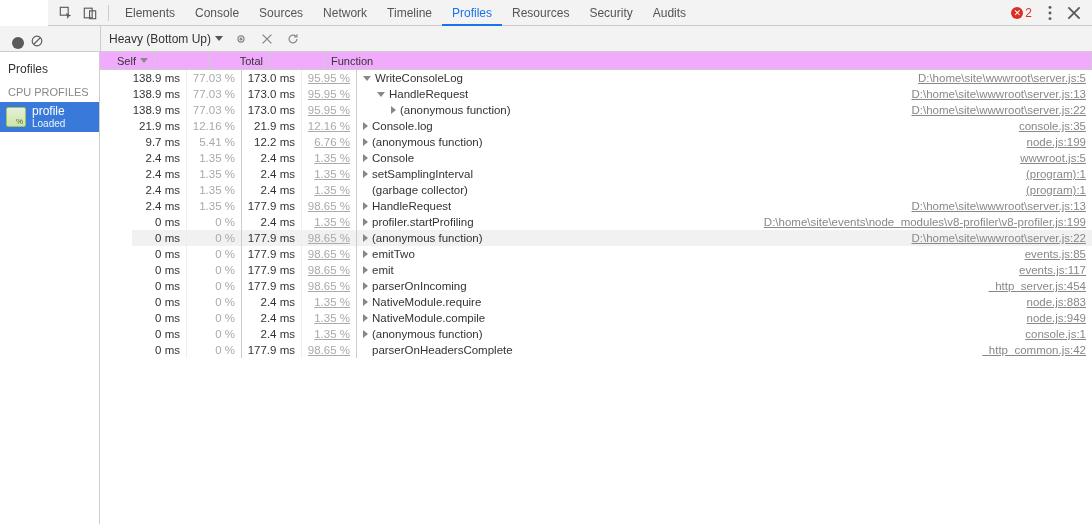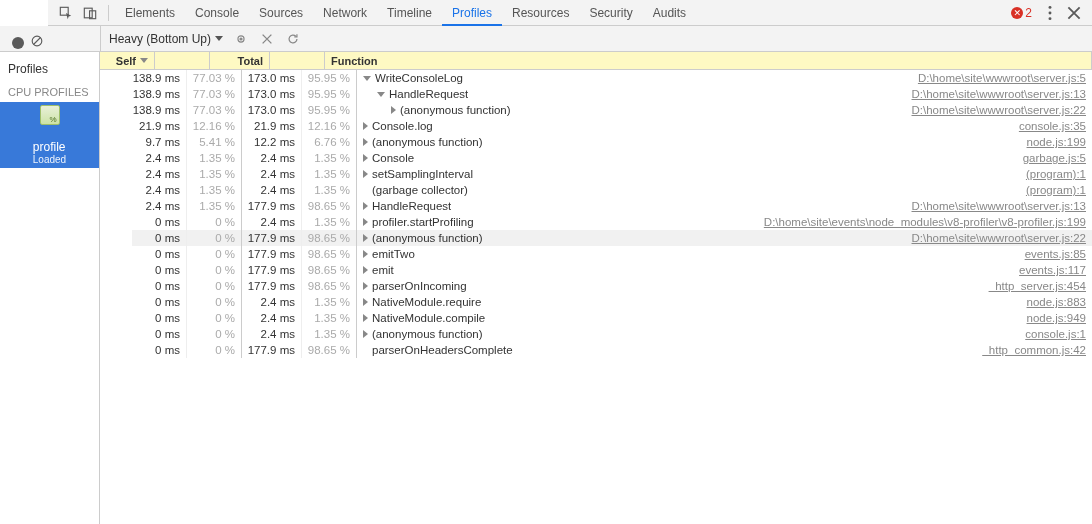--- a/index.html
+++ b/index.html
@@ -97,42 +97,41 @@
   .side-heading {
     padding: 10px 8px 6px 8px;
     color: #333;
   }
   .side-sub {
     padding: 4px 8px; color: #888; font-size: 11px;
   }
   .profile-item {
     display: flex; align-items: center;
     background: #3879d9; color: #fff;
-    padding: 3px 6px; gap: 16px;
+    padding: 3px 6px; gap: 6px;
     cursor: pointer;
-    flex-direction: column;
   }
   .profile-item .p-icon {
     width: 20px; height: 20px; background: linear-gradient(#e8f0d8,#cde3a7);
     border: 1px solid #9fbf6a; border-radius: 2px; position: relative;
     flex: 0 0 20px;
   }
   .profile-item .p-icon::after {
     content: "%"; position: absolute; right: 2px; bottom: 0; font-size: 8px; color: #4a6b20;
   }
   .profile-item .p-text { display: flex; flex-direction: column; line-height: 1.1; }
   .profile-item .p-text .p-sub { font-size: 10px; opacity: .9; }
 
   .content {
     flex: 1; display: flex; flex-direction: column;
     overflow: hidden;
   }
   .col-headers {
     height: 18px; display: flex; border-bottom: 1px solid #ccc;
-    background: #fef9c3; font-size: 11px; color: #333; font-weight: bold;
+    background: #f0abfc; font-size: 11px; color: #333;
   }
   .col-headers .col {
     border-right: 1px solid #ccc;
     display: flex; align-items: center;
     padding: 0 6px;
   }
   .col-self  { width: 55px; justify-content: flex-end; position: relative; }
   .col-selfp { width: 55px; justify-content: flex-end; }
   .col-total { width: 60px; justify-content: flex-end; }
   .col-totalp{ width: 55px; justify-content: flex-end; }
@@ -149,21 +148,21 @@
     line-height: 16px;
     margin-left: 32px;
   }
   .row {
     display: flex; height: 16px; align-items: center;
   }
   .row.hovered { background: #f1f1f1; }
   .row .c-self  { width: 55px; text-align: right; padding-right: 6px; color: #333; border-right: 1px solid #eee;}
   .row .c-selfp { width: 55px; text-align: right; padding-right: 6px; color: #aaa; border-right: 1px solid #ccc;}
   .row .c-total { width: 60px; text-align: right; padding-right: 6px; color: #333; border-right: 1px solid #eee;}
-  .row .c-totalp{ width: 55px; text-align: right; padding-right: 6px; color: #aaa; border-right: 1px solid #ccc;}
+  .row .c-totalp{ width: 55px; text-align: right; padding-right: 6px; color: #aaa; border-right: 1px solid #ccc; text-decoration: underline;}
   .row .c-func  { flex: 1; display: flex; align-items: center; overflow: hidden;}
   .row .c-func .arrow {
     display: inline-block; width: 0; height: 0; margin-right: 4px;
   }
   .row .c-func .arrow.right {
     border-top: 4px solid transparent; border-bottom: 4px solid transparent;
     border-left: 5px solid #888;
   }
   .row .c-func .arrow.down {
     border-left: 4px solid transparent; border-right: 4px solid transparent;
@@ -343,21 +342,21 @@
           </div>
         </div>
         <div class="row">
           <div class="c-self">2.4 ms</div>
           <div class="c-selfp">1.35 %</div>
           <div class="c-total">2.4 ms</div>
           <div class="c-totalp">1.35 %</div>
           <div class="c-func" style="padding-left: 6px;">
             <span class="arrow right"></span>
             <span class="fname">Console</span>
-            <span class="src">garbage.js:5</span>
+            <span class="src">wwwroot.js:5</span>
           </div>
         </div>
         <div class="row">
           <div class="c-self">2.4 ms</div>
           <div class="c-selfp">1.35 %</div>
           <div class="c-total">2.4 ms</div>
           <div class="c-totalp">1.35 %</div>
           <div class="c-func" style="padding-left: 6px;">
             <span class="arrow right"></span>
             <span class="fname">setSamplingInterval</span>

